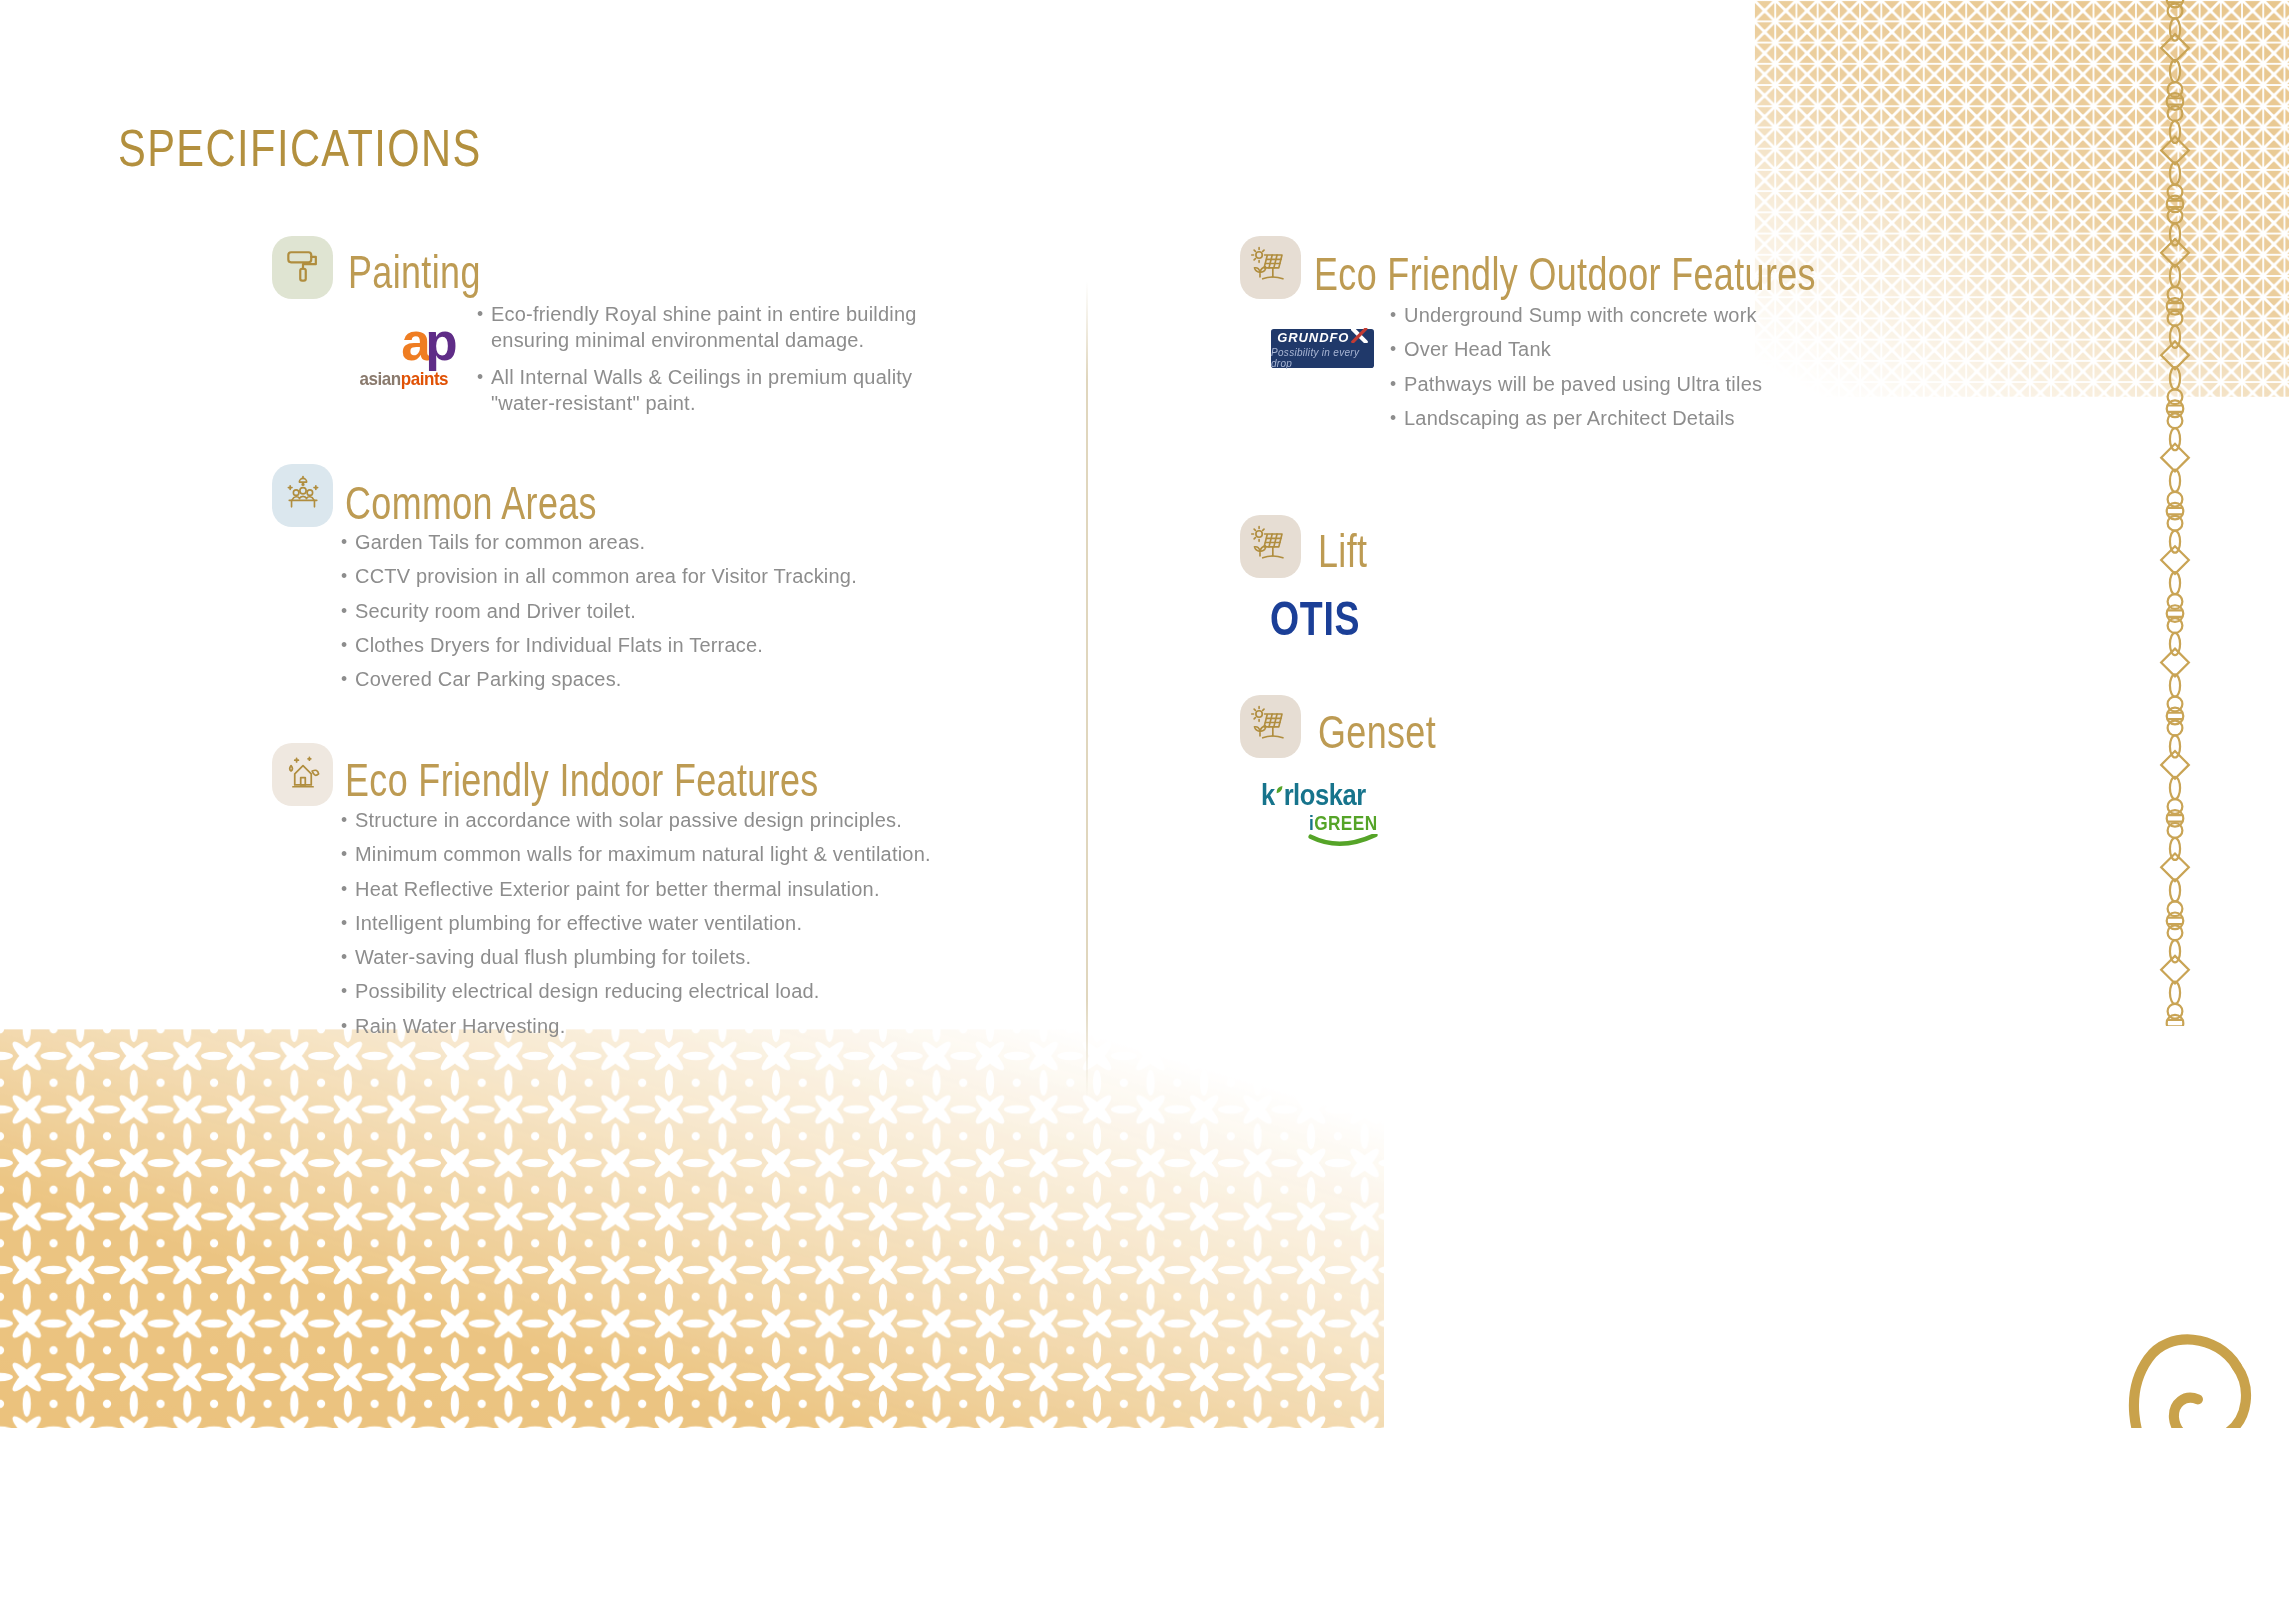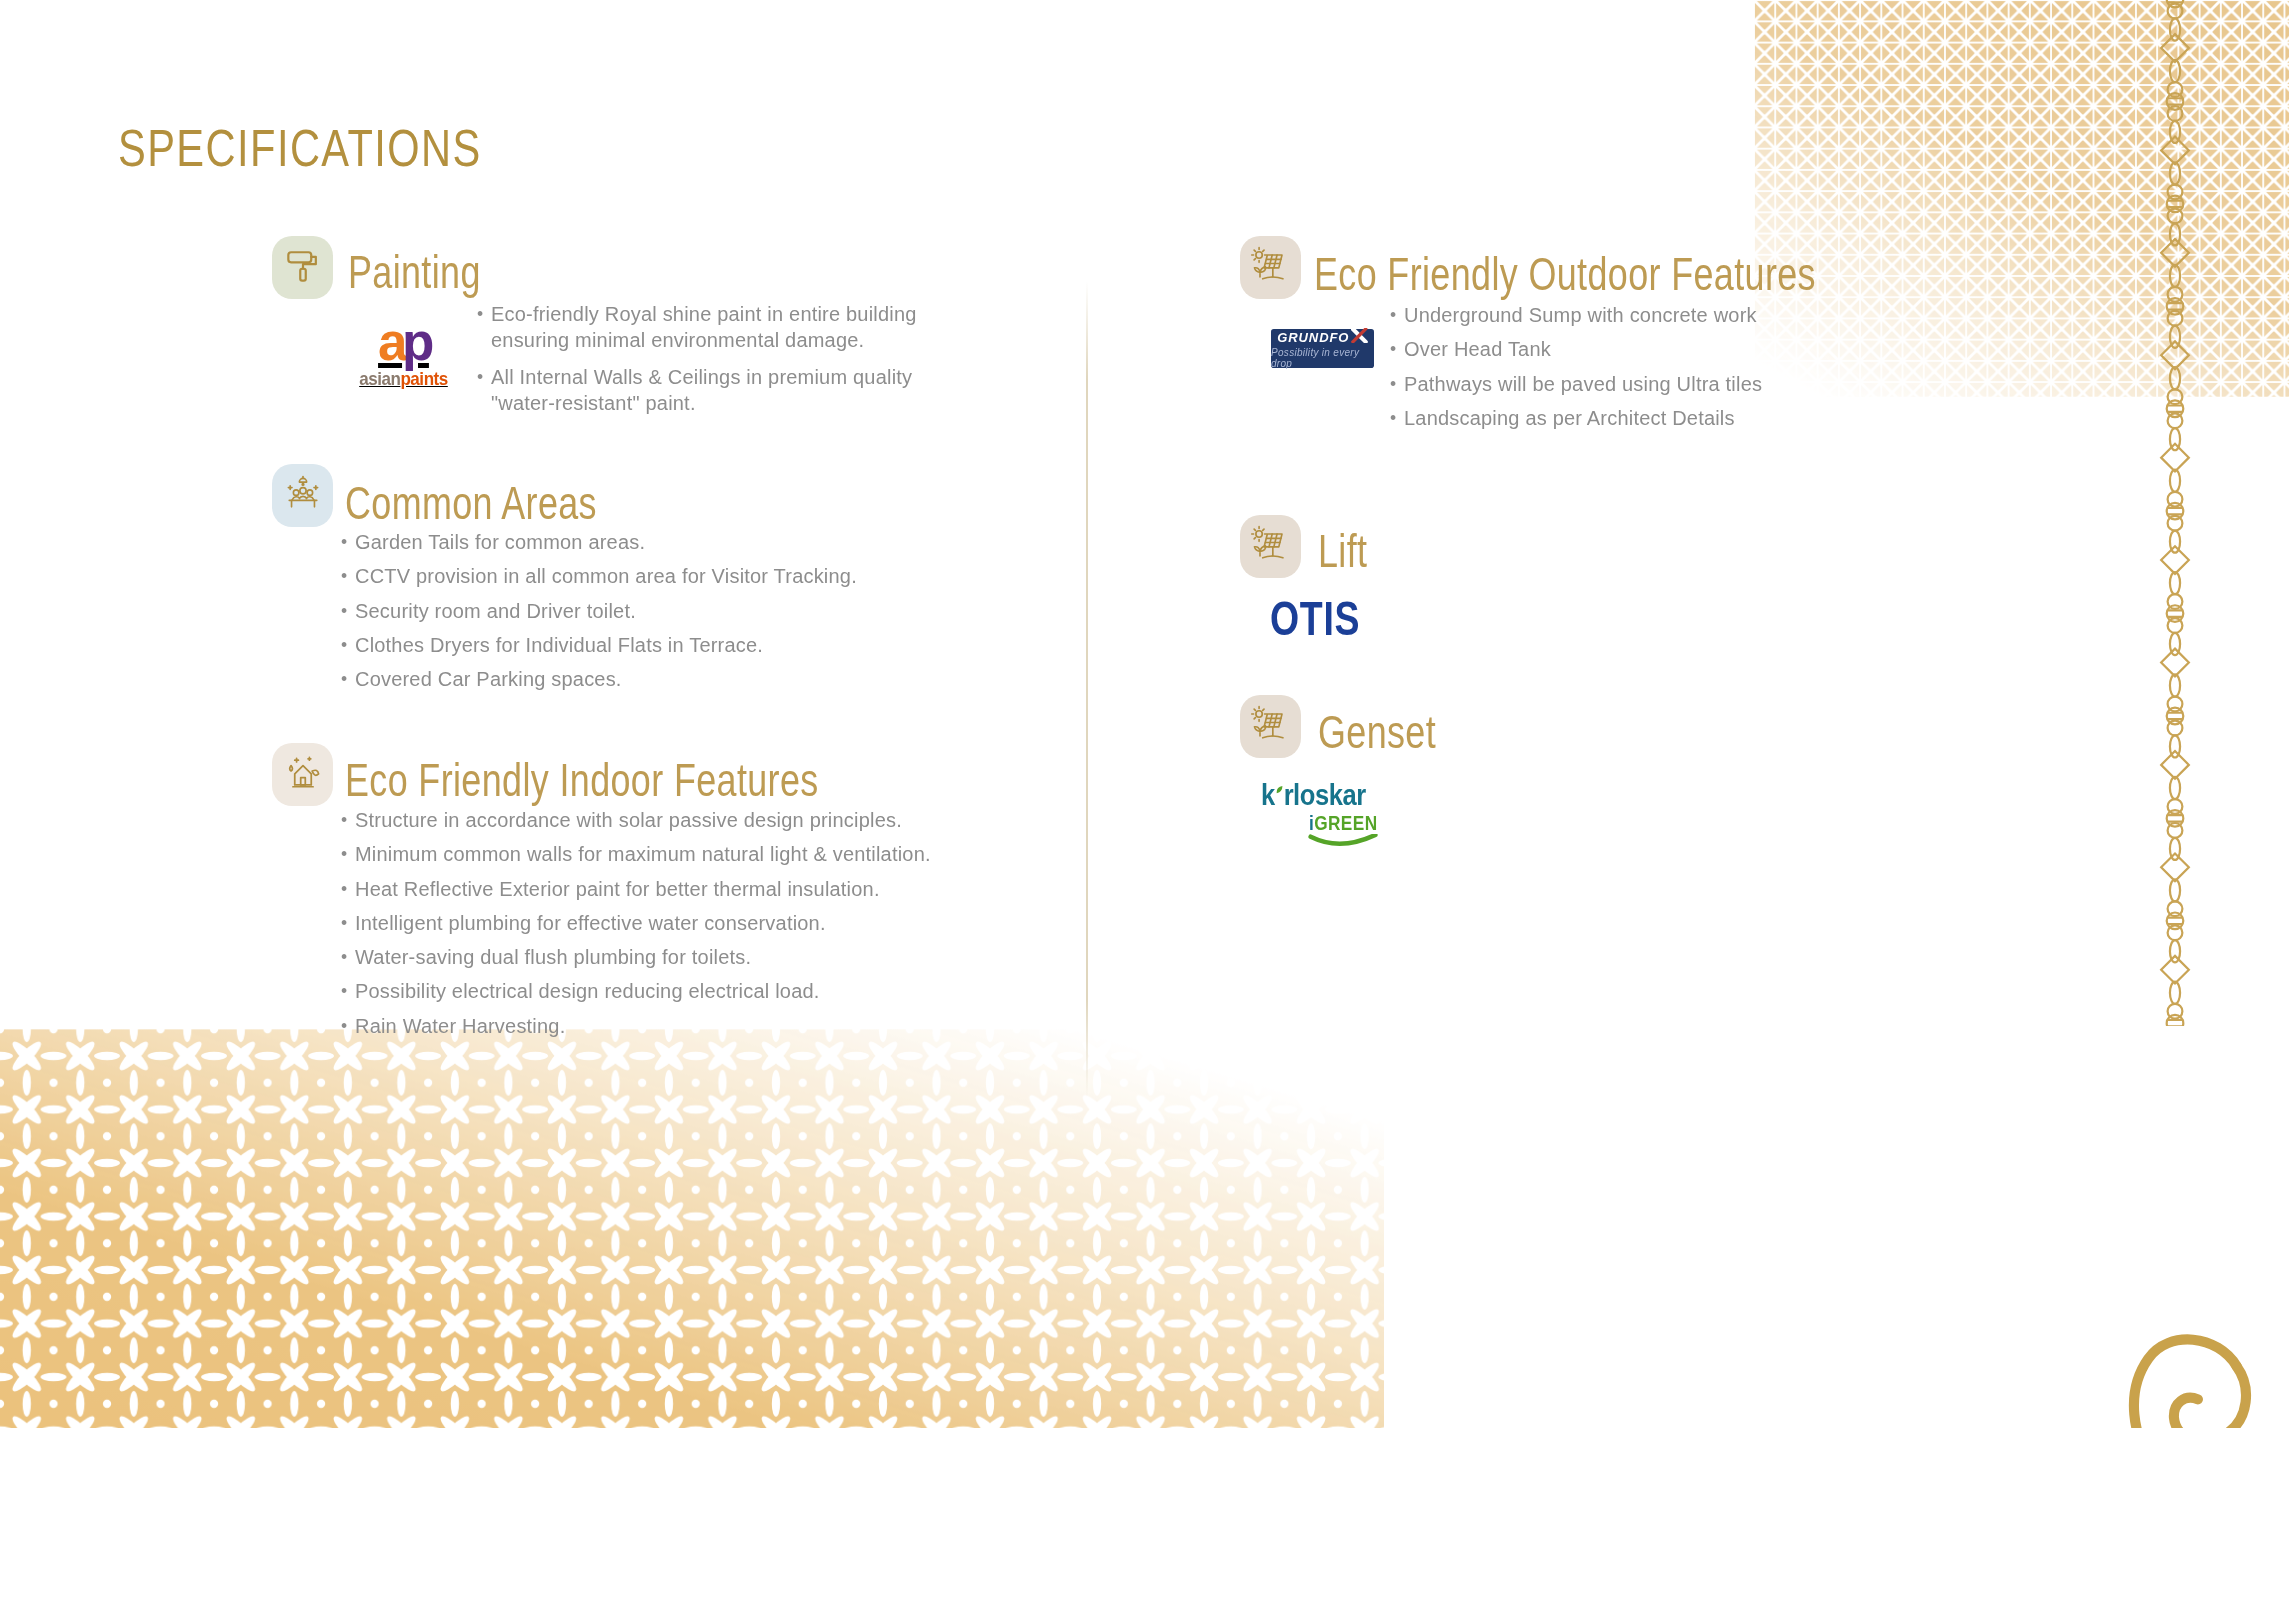--- a/index.html
+++ b/index.html
@@ -18,21 +18,21 @@
   .bullets{position:absolute;color:#8d8d8d;font-size:20px;line-height:26px;letter-spacing:0.2px;}
   .bullet{position:relative;padding-left:14px;margin-bottom:8.3px;}
   .bullet::before{content:"•";position:absolute;left:0;top:0;color:#8d8d8d;font-size:17.5px;}
   .nowrap .bullet{white-space:nowrap;}
   .pitch37 .bullet{margin-bottom:8.3px;}
   .painting-bullets .bullet{margin-bottom:11px;}
   
   .divider{position:absolute;left:1086px;top:281px;width:1.8px;height:817px;
     background:linear-gradient(to bottom,rgba(224,214,189,0),#e0d6bd 12%,#e0d6bd 88%,rgba(224,214,189,0));}
   
-  .ap-logo{position:absolute;left:355px;top:316px;width:97px;text-align:center;text-decoration:underline;}
+  .ap-logo{position:absolute;left:355px;top:316px;width:97px;text-align:right;}
   .ap-mono{font-size:53px;font-weight:bold;line-height:52px;letter-spacing:-5.5px;}
   .ap-word{font-size:18.5px;font-weight:bold;letter-spacing:-0.5px;transform:scaleX(.92);transform-origin:center top;}
   .grundfos{position:absolute;left:1271px;top:329px;width:103px;height:39px;background:#20396a;
     border-radius:2.8px;display:flex;flex-direction:column;align-items:center;justify-content:center;font-style:italic;}
   .grundfos-row{display:flex;align-items:center;gap:1.8px;}
   .grundfos-name{color:#ffffff;font-weight:bold;font-size:13px;letter-spacing:0.9px;}
   .grundfos-tag{color:#a9b6d4;font-size:10px;margin-top:0.9px;letter-spacing:0.3px;}
   .otis{position:absolute;left:1270px;top:598px;font-size:48px;font-weight:bold;color:#1b3f97;
     letter-spacing:0.9px;transform:scaleX(.78);transform-origin:left top;line-height:41px;}
   .kirloskar{position:absolute;left:1261px;top:770px;width:122px;}
@@ -191,21 +191,21 @@
         <path d="M13 39 h22"></path>
       </svg>
     </span>
   </div>
   <div class="sec-title" style="left:345px;top:753px;">Eco Friendly Indoor Features</div>
 
   <div class="bullets nowrap pitch37" style="left:341px;top:807px;width:646px;">
     <div class="bullet"><span>Structure in accordance with solar passive design principles.</span></div>
     <div class="bullet"><span>Minimum common walls for maximum natural light &amp; ventilation.</span></div>
     <div class="bullet"><span>Heat Reflective Exterior paint for better thermal insulation.</span></div>
-    <div class="bullet"><span>Intelligent plumbing for effective water conservation.</span></div>
+    <div class="bullet"><span>Intelligent plumbing for effective water ventilation.</span></div>
     <div class="bullet"><span>Water-saving dual flush plumbing for toilets.</span></div>
     <div class="bullet"><span>Possibility electrical design reducing electrical load.</span></div>
     <div class="bullet"><span>Rain Water Harvesting.</span></div>
   </div>
 
   <div class="icon-badge" style="left:1240px;top:236px;background:#e6ddd3;">
     <span>
       <svg width="44" height="44" viewBox="0 0 48 48" fill="none" stroke="#b08d3e" stroke-width="1.8" stroke-linecap="round" stroke-linejoin="round">
         <circle cx="11" cy="12" r="3.5"></circle>
         <path d="M11 6 v-2 M11 18 v2 M5 12 h-2 M17 12 h2 M7 8 l-1.4 -1.4 M15 8 l1.4 -1.4 M7 16 l-1.4 1.4"></path>

